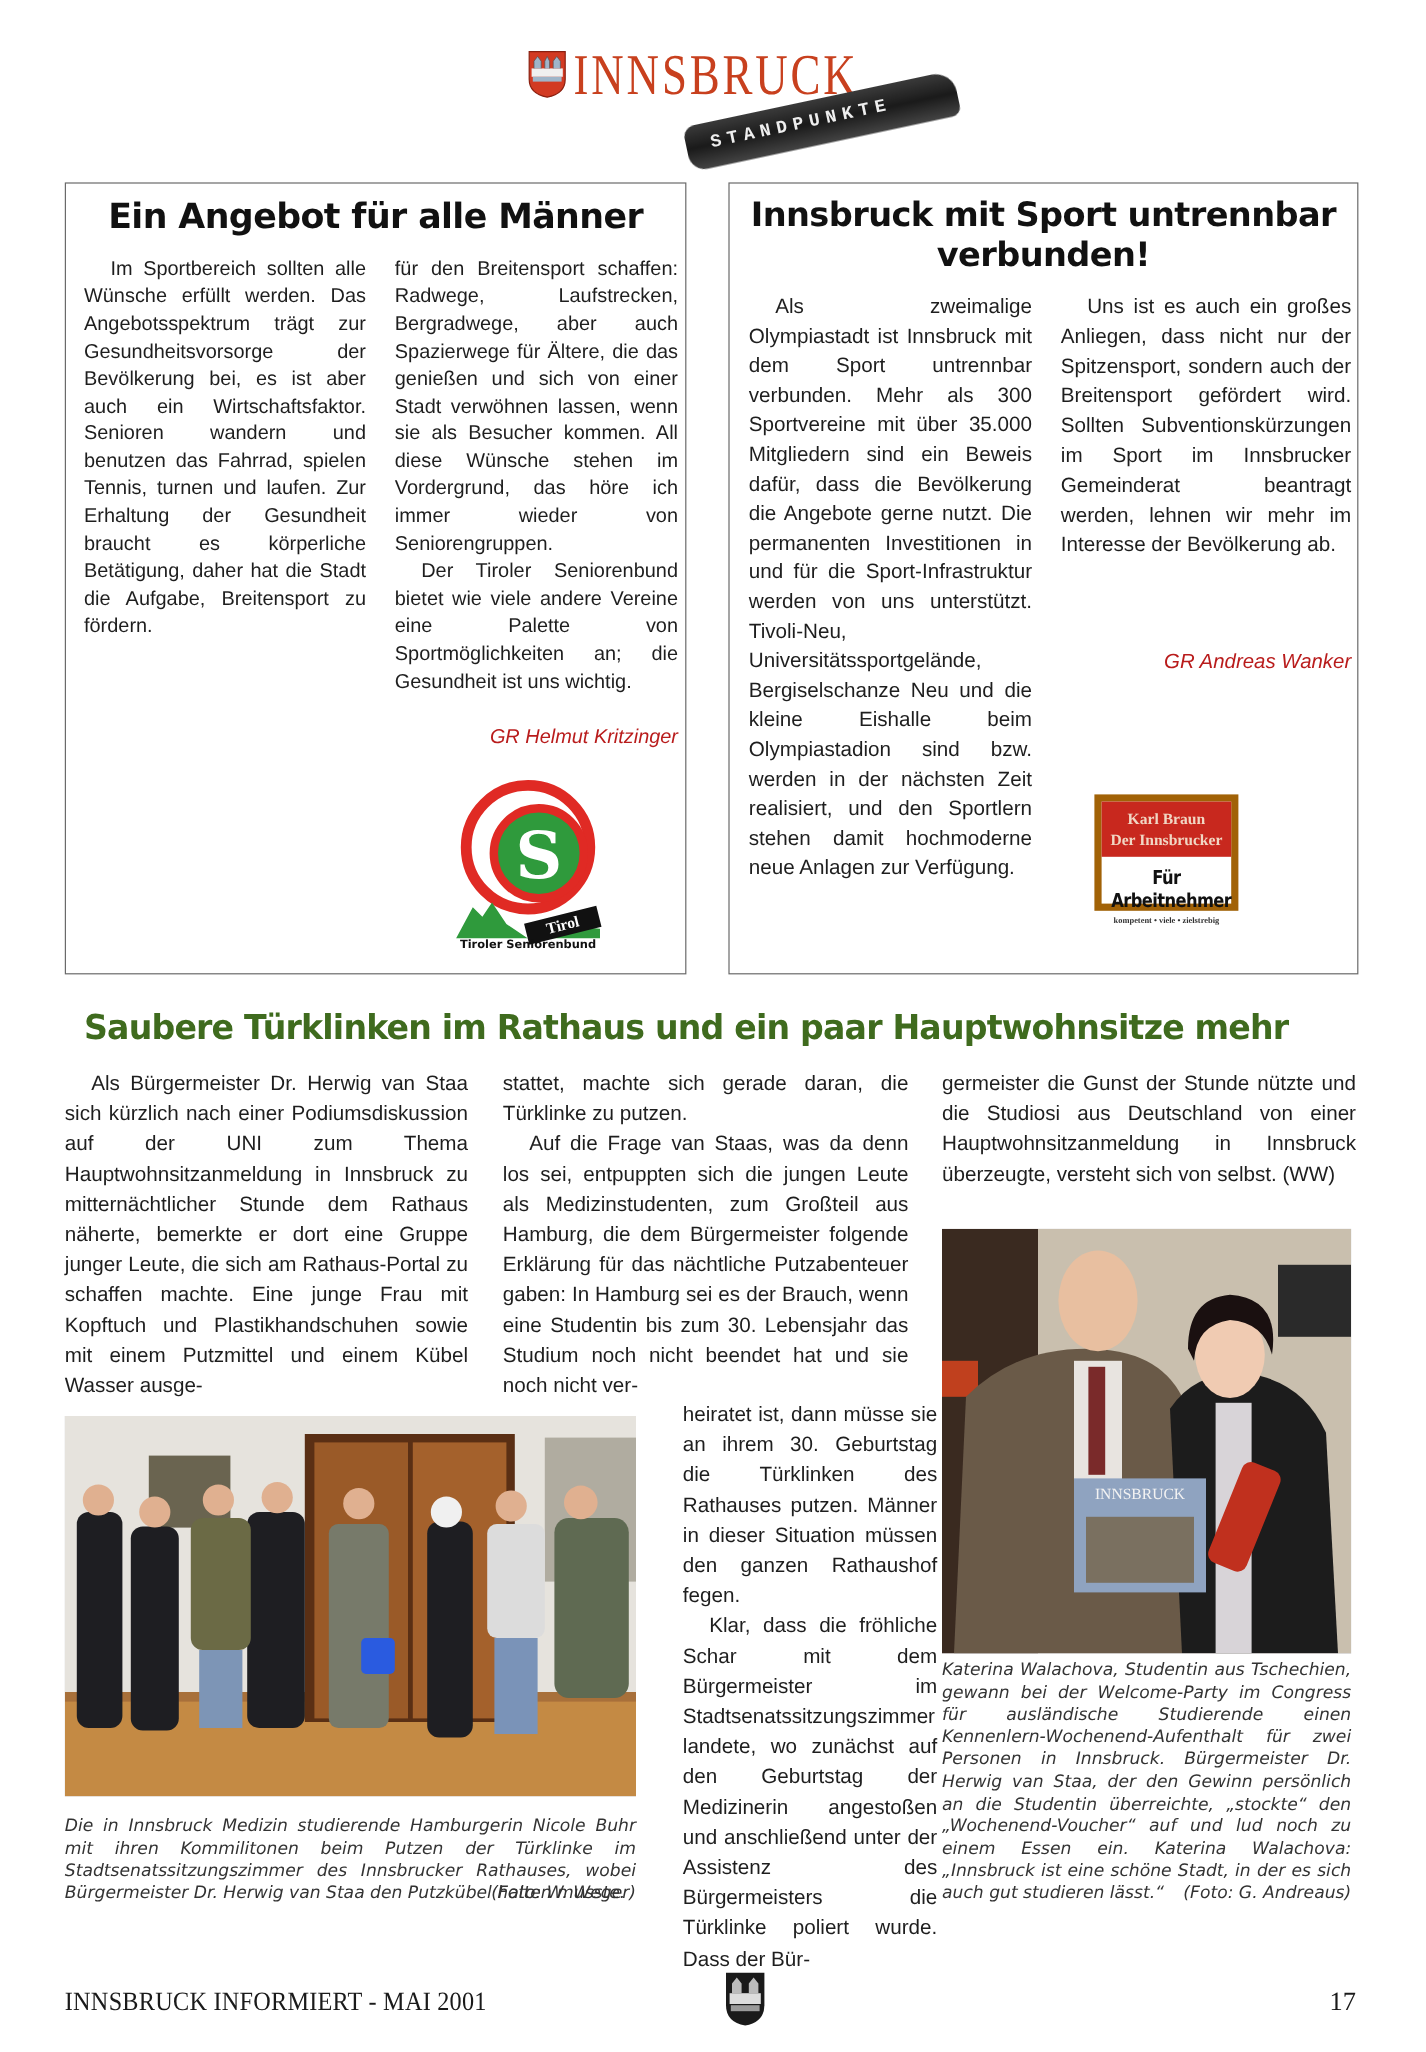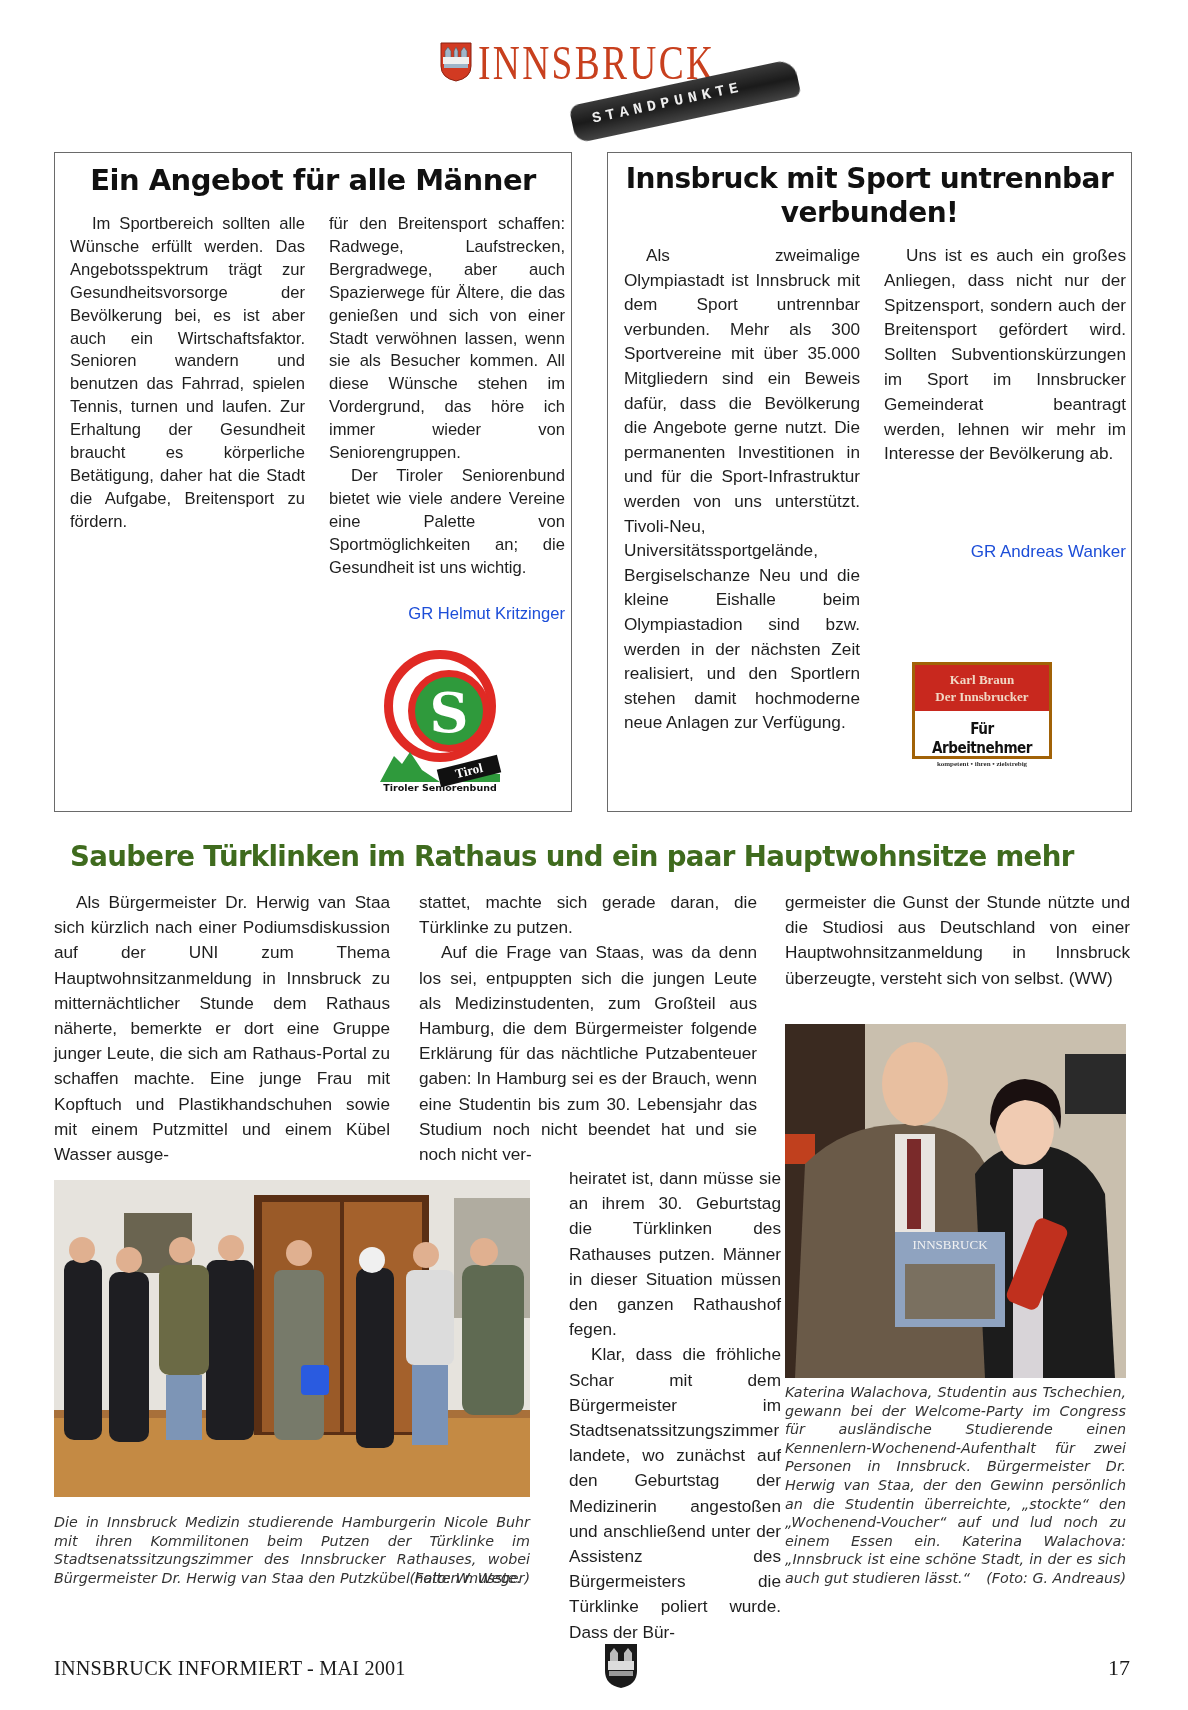--- a/index.html
+++ b/index.html
@@ -26,35 +26,35 @@
 
   .col { font-family: "Liberation Sans", sans-serif; font-size: 16.6px; line-height: 22.9px; text-align: justify; color: #1e1e1e; }
   .col p { text-indent: 0; }
   .col p.ind { text-indent: 22px; }
   .col1 { left: 70px; top: 213px; width: 235px; }
   .col2 { left: 329px; top: 213px; width: 236px; }
   .col3 { left: 624px; top: 243px; width: 236px; }
   .col4 { left: 884px; top: 243px; width: 242px; font-size: 17.2px; line-height: 24.8px; }
   .col3 { font-size: 17.2px; line-height: 24.6px; }
 
-  .sig { text-align: right; font-size: 16.6px; color: #1d4ed8; }
+  .sig { font-style: italic; text-align: right; font-size: 16.6px; color: #b91c1c; }
   .sig-left { left: 330px; top: 604px; width: 235px; }
   .sig-right { left: 884px; top: 542px; width: 242px; font-size: 17px; }
 
   
   .senioren { left: 380px; top: 650px; width: 120px; height: 148px; }
   .sen-ring { position: absolute; left: 4px; top: 0; width: 112px; height: 112px; border-radius: 50%; border: 9px solid #e02a24; background: #fff; }
   .sen-inner { position: absolute; left: 15px; top: 11px; width: 82px; height: 82px; border-radius: 50%; border: 7px solid #e02a24; background: #2f9a3c; }
   .sen-s { position: absolute; left: 0; top: 4px; width: 100%; text-align: center; font-family: "DejaVu Serif", serif; font-weight: bold; font-size: 54px; line-height: 64px; color: #fff; }
   .sen-mtn { position: absolute; left: 0; top: 98px; width: 120px; height: 34px; }
   .sen-tag { position: absolute; left: 58px; top: 112px; width: 62px; height: 18px; background: #111; color: #fff; font-family: "Liberation Serif", serif; font-weight: bold; font-size: 13px; text-align: center; line-height: 18px; transform: rotate(-14deg); }
   .sen-label { position: absolute; left: -2px; top: 132px; width: 124px; text-align: center; font-family: "DejaVu Sans", sans-serif; font-weight: bold; font-size: 9.5px; color: #111; }
 
   
-  .ad { left: 912px; top: 662px; width: 140px; height: 97px; border: 3px solid #a16207; }
+  .ad { left: 912px; top: 662px; width: 120px; height: 97px; border: 6px solid #a16207; }
   .ad-top { height: 46px; background: #c8281e; color: #f1d7c4; font-family: "Liberation Serif", serif; font-weight: bold; font-size: 13px; text-align: center; line-height: 17px; padding-top: 6px; }
   .ad-mid { text-align: center; font-family: "DejaVu Sans", sans-serif; font-weight: bold; font-size: 16px; letter-spacing: -0.6px; color: #111; margin-top: 8px; transform: scaleX(0.85); }
   .ad-bot { text-align: center; font-family: "Liberation Serif", serif; font-size: 7px; font-weight: bold; color: #333; margin-top: 3px; }
 
   
   .h-green { left: 70px; top: 839px; width: 1060px; font-family: "DejaVu Sans", sans-serif; font-weight: bold; font-size: 28.5px; line-height: 36px; color: #3f6b1e; letter-spacing: -0.7px; transform: scaleX(0.97); transform-origin: left top; }
 
   .lc { font-size: 17.2px; line-height: 25.2px; text-align: justify; color: #1e1e1e; font-family: "Liberation Sans", sans-serif; }
   .lc1 { left: 54px; top: 890px; width: 336px; }
   .lc2 { left: 419px; top: 890px; width: 338px; }
@@ -124,21 +124,21 @@
   <p class="ind">Uns ist es auch ein großes Anliegen, dass nicht nur der Spitzensport, sondern auch der Breitensport gefördert wird. Sollten Subventionskürzungen im Sport im Innsbrucker Gemeinderat beantragt werden, lehnen wir mehr im Interesse der Bevölkerung ab.</p>
 </div>
 <div class="abs sig sig-right">GR Andreas Wanker</div>
 
 <div class="abs ad">
   <div class="ad-top">
     <div>Karl Braun</div>
     <div>Der Innsbrucker</div>
   </div>
   <div class="ad-mid">Für Arbeitnehmer</div>
-  <div class="ad-bot">kompetent • ihren • zielstrebig</div>
+  <div class="ad-bot">kompetent • viele • zielstrebig</div>
 </div>
 
 <div class="abs h-green">Saubere Türklinken im Rathaus und ein paar Hauptwohnsitze mehr</div>
 
 <div class="abs lc lc1">
   <p style="text-indent:22px">Als Bürgermeister Dr. Herwig van Staa sich kürzlich nach einer Podiumsdiskussion auf der UNI zum Thema Hauptwohnsitzanmeldung in Innsbruck zu mitternächtlicher Stunde dem Rathaus näherte, bemerkte er dort eine Gruppe junger Leute, die sich am Rathaus-Portal zu schaffen machte. Eine junge Frau mit Kopftuch und Plastikhandschuhen sowie mit einem Putzmittel und einem Kübel Wasser ausge-</p>
 </div>
 <div class="abs lc lc2">
   <p>stattet, machte sich gerade daran, die Türklinke zu putzen.</p>
   <p style="text-indent:22px">Auf die Frage van Staas, was da denn los sei, entpuppten sich die jungen Leute als Medizinstudenten, zum Großteil aus Hamburg, die dem Bürgermeister folgende Erklärung für das nächtliche Putzabenteuer gaben: In Hamburg sei es der Brauch, wenn eine Studentin bis zum 30. Lebensjahr das Studium noch nicht beendet hat und sie noch nicht ver-</p>

